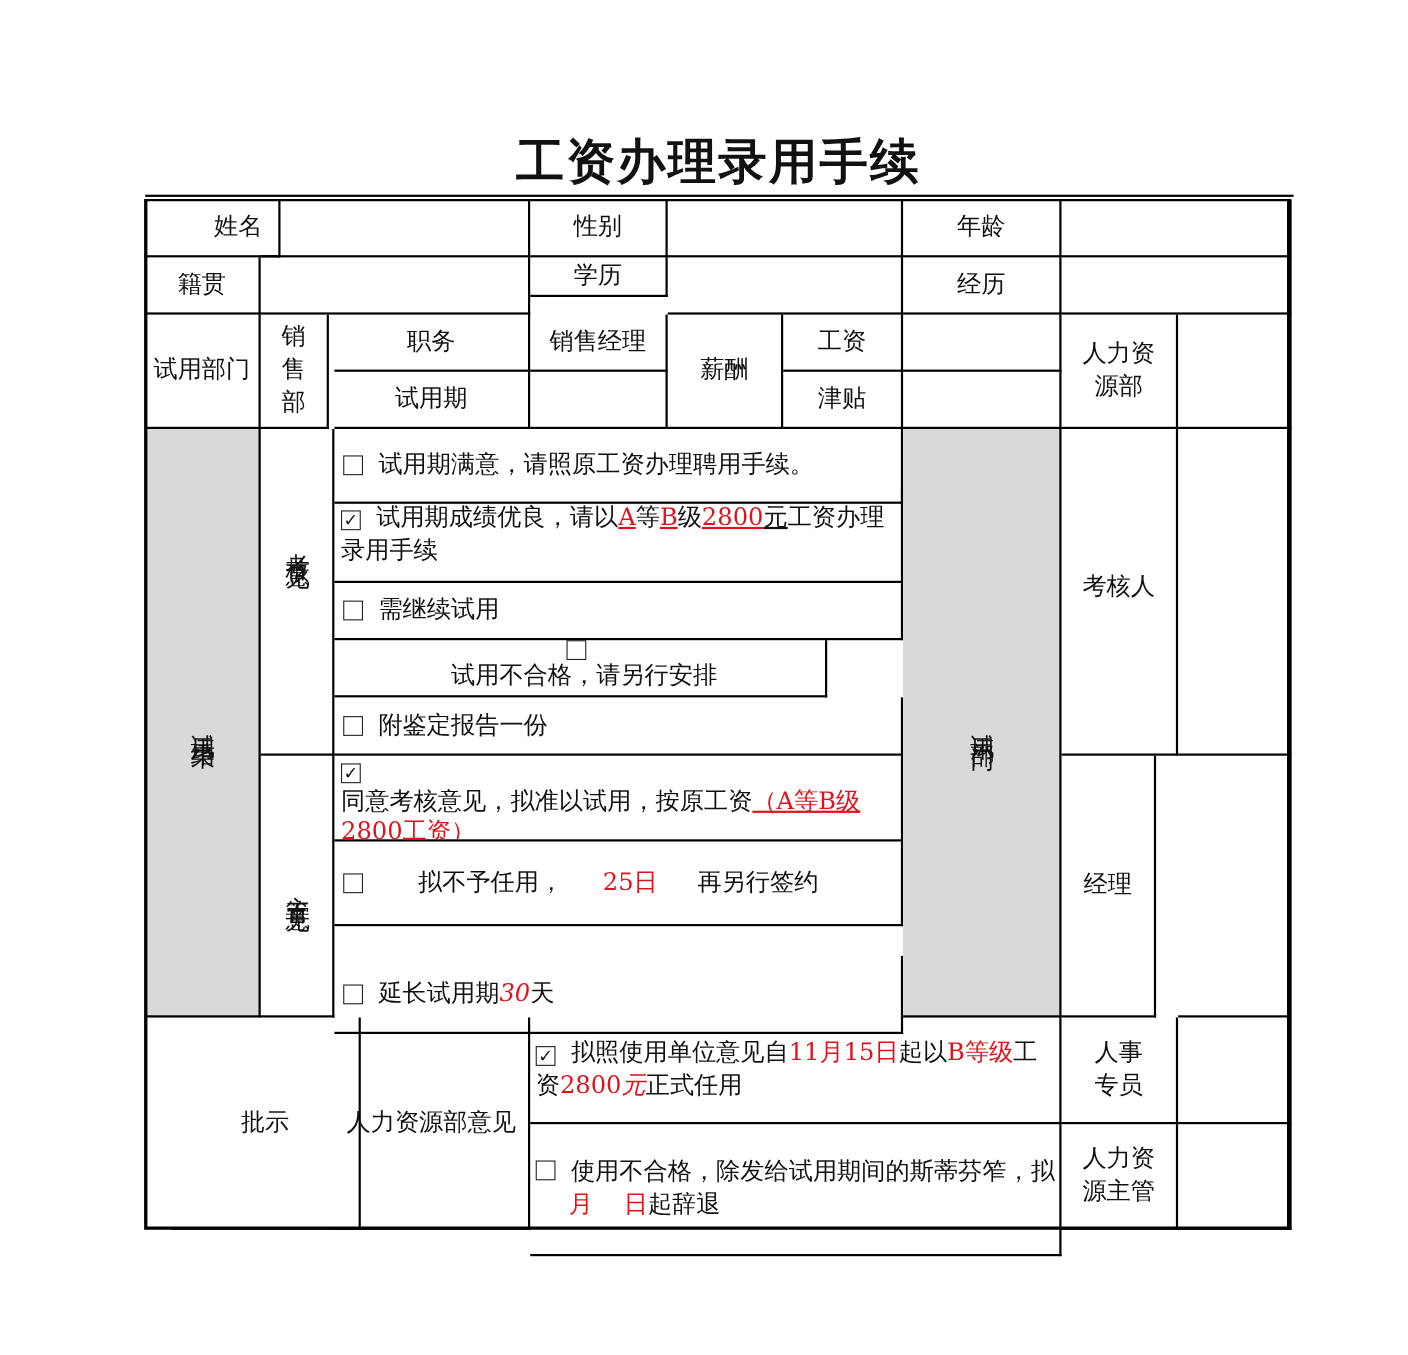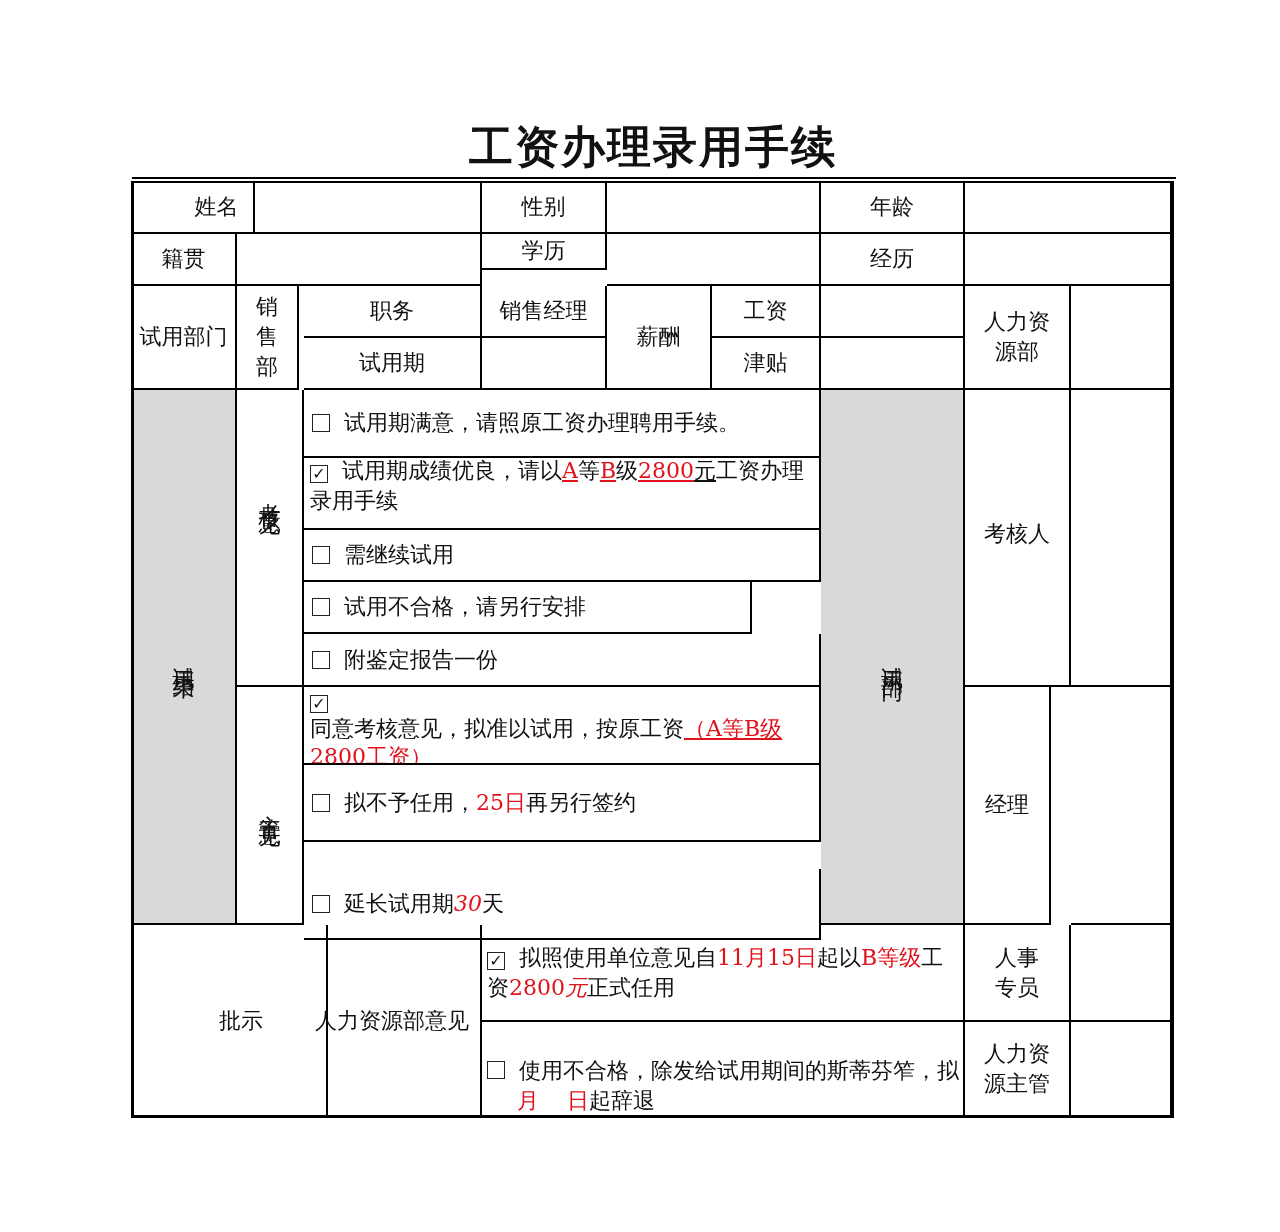--- a/index.html
+++ b/index.html
@@ -74,36 +74,36 @@
 </div>
 <div class="c left" style="left:304px;top:443px;width:517px;height:87px;align-items:center;">
   <div style="line-height:30px;">
     <span class="box">✓</span><span>试用期成绩优良，请以</span><span class="red u">A</span><span>等</span><span class="red u">B</span><span>级</span><span class="red u">2800</span><span class="u">元</span><span>工资办理录用手续</span>
   </div>
 </div>
 <div class="c left" style="left:304px;top:530px;width:517px;height:52px;padding-left:8px;">
   <span class="box"></span>
     <span>需继续试用</span>
 </div>
-<div class="c left" style="left:304px;top:582px;width:448px;height:52px;padding-left:8px;">
+<div class="c left" style="left:304px;top:582px;width:448px;height:52px;padding-left:8px;flex-direction:column;">
   <span class="box"></span>
     <span>试用不合格，请另行安排</span>
 </div>
 <div class="c left" style="left:304px;top:634px;width:517px;height:53px;padding-left:8px;">
   <span class="box"></span>
     <span>附鉴定报告一份</span>
 </div>
 
 <div class="c left" style="left:304px;top:687px;width:517px;height:78px;align-items:flex-start;overflow:hidden;">
   <div style="line-height:28px;">
     <span class="box" style="margin-top:0;">✓</span><br>
     <span>同意考核意见，拟准以试用，按原工资</span><span class="red u">（A等B级2800工资）</span>
   </div>
 </div>
-<div class="c left" style="left:304px;top:765px;width:517px;height:77px;padding-left:8px;">
+<div class="c left" style="left:304px;top:765px;width:517px;height:77px;padding-left:8px;gap:36px;">
   <span class="box"></span>
     <span>拟不予任用，</span>
     <span class="red">25日</span>
     <span>再另行签约</span>
 </div>
 <div class="c left" style="left:304px;top:842px;width:517px;height:71px;padding-left:8px;margin-top:27px;">
   <span class="box"></span>
     <span>延长试用期</span>
     <span class="red it">30</span>
     <span>天</span>
@@ -117,21 +117,21 @@
 <div class="c" style="left:965px;top:687px;width:86px;height:238px;">经理</div>
 <div class="c" style="left:1071px;top:687px;width:103px;height:238px;"></div>
 
 <div class="c" style="left:132px;top:925px;width:172px;height:193px;margin-left:24px;">批示</div>
 <div class="c" style="left:304px;top:925px;width:178px;height:193px;">人力资源部意见</div>
 <div class="c left" style="left:482px;top:925px;width:483px;height:97px;padding-left:5px;">
   <div style="line-height:30px;">
     <span class="box">✓</span><span>拟照使用单位意见自</span><span class="red">11月15日</span><span>起以</span><span class="red">B等级</span><span>工资</span><span class="red">2800</span><span class="red it">元</span><span>正式任用</span>
   </div>
 </div>
-<div class="c left" style="left:482px;top:1022px;width:483px;height:96px;padding-left:5px;align-items:flex-end;">
+<div class="c left" style="left:482px;top:1022px;width:483px;height:120px;padding-left:5px;">
   <div style="line-height:30px;">
     <span class="box"></span><span>使用不合格，除发给试用期间的斯蒂芬笮，拟</span><span style="display:inline-block;width:30px;"></span><span class="red">月</span><span style="display:inline-block;width:28px;"></span><span class="red">日</span><span>起辞退</span>
   </div>
 </div>
 <div class="c" style="left:965px;top:925px;width:106px;height:97px;padding:0 26px;">人事专员</div>
 <div class="c" style="left:1071px;top:925px;width:103px;height:97px;"></div>
 <div class="c" style="left:965px;top:1022px;width:106px;height:96px;padding:16px 12px;">人力资源主管</div>
 <div class="c" style="left:1071px;top:1022px;width:103px;height:96px;"></div>
 
 <div class="frame"></div>

